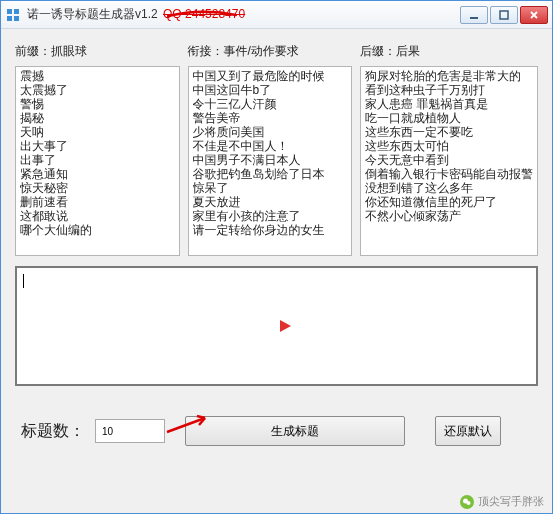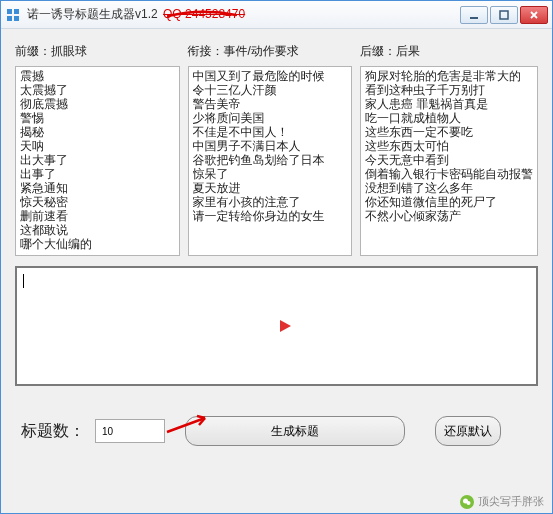--- a/index.html
+++ b/index.html
@@ -20,21 +20,21 @@
 .col { flex: 1; }
 .col-label { font-size: 12px; color: #222; margin-bottom: 6px; }
 .listbox { border: 1px solid #b5b5b5; background: #fff; height: 190px; overflow: hidden; padding: 2px 4px; line-height: 14px; font-size: 12px; color: #222; font-family: SimSun, "Microsoft YaHei", sans-serif; }
 .listbox .item { white-space: nowrap; overflow: hidden; }
 .output { margin-top: 10px; border: 2px solid #7a7a7a; background: #fff; height: 120px; padding: 4px; position: relative; }
 .output .cursor { position:absolute; left:6px; top:6px; width:1px; height:14px; background:#000; }
 .play-overlay { position:absolute; left:260px; top:50px; pointer-events:none; }
 .bottom { display:flex; align-items:center; gap:10px; margin-top: 30px; padding: 0 6px; position:relative; }
 .lbl { font-size:16px; color:#222; }
 .numinput { width: 70px; height: 24px; border:1px solid #aaa; background:#fff; padding:0 6px; font-size:10px; }
-.btn { height: 30px; border:1px solid #8a8a8a; background: linear-gradient(#f5f5f5,#e3e3e3); font-size:12px; cursor:pointer; border-radius:12px; }
+.btn { height: 30px; border:1px solid #8a8a8a; background: linear-gradient(#f5f5f5,#e3e3e3); font-size:12px; cursor:pointer; border-radius:2px; }
 .btn.gen { flex:1; max-width: 220px; margin-left: 10px; }
 .btn.reset { width: 66px; margin-left: 20px; }
 .arrow-anno { position:absolute; left:150px; bottom:10px; pointer-events:none; }
 .footer-wm { position:absolute; right:8px; bottom:4px; display:flex; align-items:center; gap:4px; color:#888; font-size:11px; pointer-events:none; }
 .footer-wm .wxicon { width:14px; height:14px; border-radius:50%; background:#7bbf3a; display:inline-flex; align-items:center; justify-content:center; }
 </style>
 </head>
 <body>
 
 <div class="window">
@@ -70,37 +70,37 @@
     </div>
   </div>
 
   <div class="client">
     <div class="cols">
       <div class="col">
         <div class="col-label">前缀：抓眼球</div>
         <div class="listbox" id="list-prefix">
             <div class="item">震撼</div>
             <div class="item">太震撼了</div>
-            <div class="item">彻底震撼</div>
             <div class="item">警惕</div>
             <div class="item">揭秘</div>
             <div class="item">天呐</div>
             <div class="item">出大事了</div>
             <div class="item">出事了</div>
             <div class="item">紧急通知</div>
             <div class="item">惊天秘密</div>
             <div class="item">删前速看</div>
             <div class="item">这都敢说</div>
             <div class="item">哪个大仙编的</div>
           </div>
       </div>
       <div class="col">
         <div class="col-label">衔接：事件/动作要求</div>
         <div class="listbox" id="list-middle">
             <div class="item">中国又到了最危险的时候</div>
+            <div class="item">中国这回牛b了</div>
             <div class="item">令十三亿人汗颜</div>
             <div class="item">警告美帝</div>
             <div class="item">少将质问美国</div>
             <div class="item">不佳是不中国人！</div>
             <div class="item">中国男子不满日本人</div>
             <div class="item">谷歌把钓鱼岛划给了日本</div>
             <div class="item">惊呆了</div>
             <div class="item">夏天放进</div>
             <div class="item">家里有小孩的注意了</div>
             <div class="item">请一定转给你身边的女生</div>

